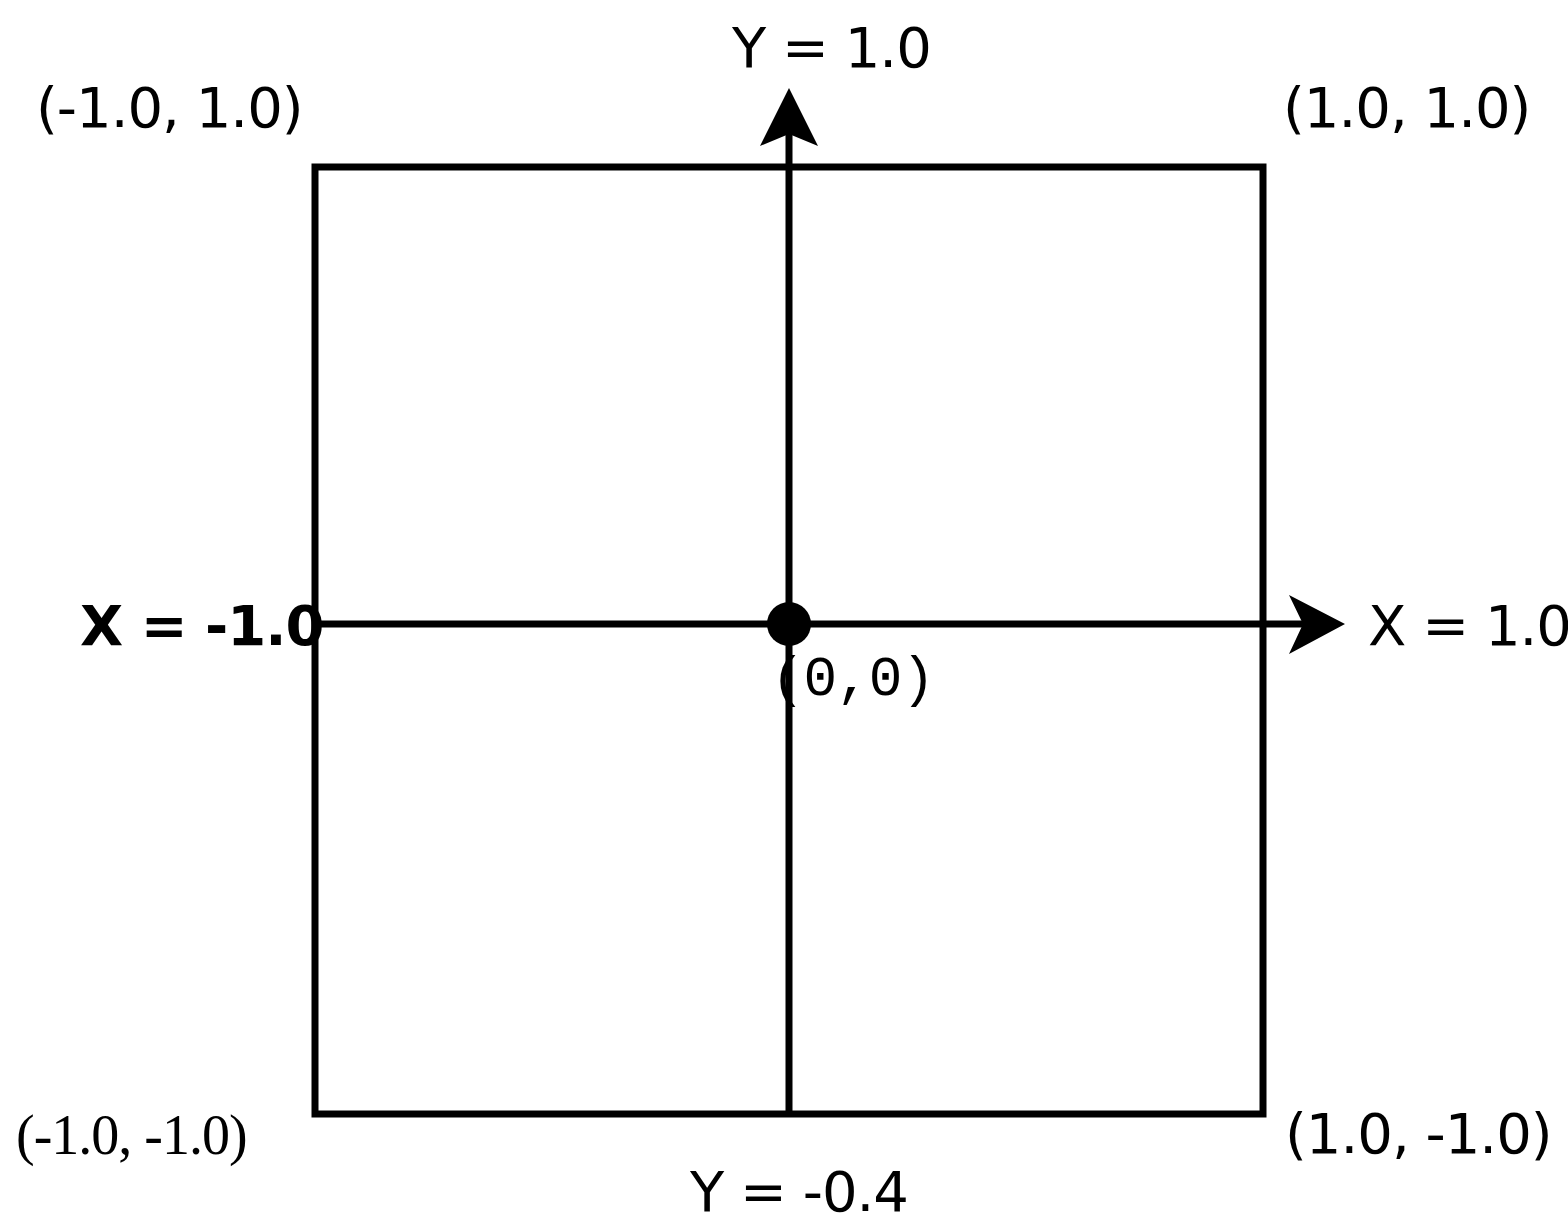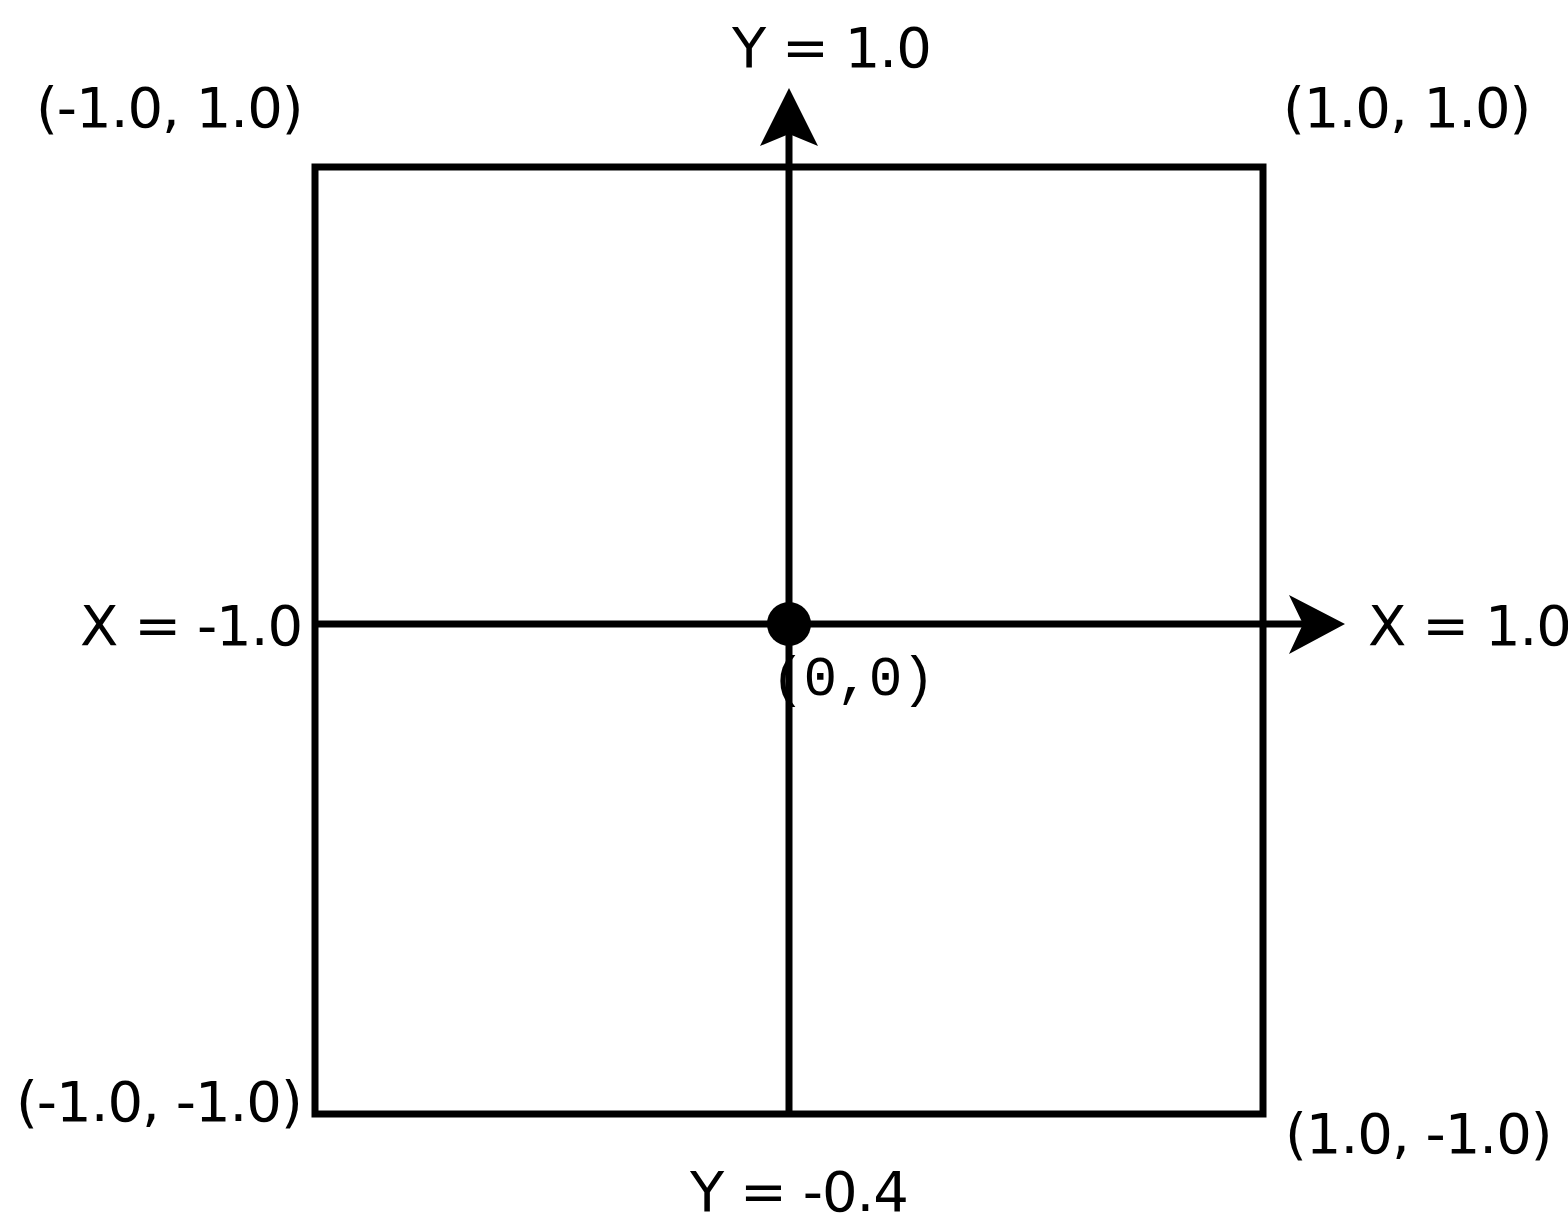--- a/index.html
+++ b/index.html
@@ -16,19 +16,19 @@
   <rect x="315" y="167" width="948" height="947" fill="none" stroke="#000" stroke-width="7"></rect>
   <line x1="789" y1="1114" x2="789" y2="130" stroke="#000" stroke-width="7"></line>
   <line x1="315" y1="624" x2="1310" y2="624" stroke="#000" stroke-width="7"></line>
   <polygon points="789,88 818,146 789,134 760,146" fill="#000"></polygon>
   <polygon points="1345,624 1289,654 1303,624 1289,595" fill="#000"></polygon>
   <circle cx="789" cy="624" r="22" fill="#000"></circle>
 </svg>
 
 <div class="lbl" style="left:732px; top:20px;">Y = 1.0</div>
 <div class="lbl" style="left:690px; top:1164px;">Y = -0.4</div>
-<div class="lbl" style="left:80px; top:598px;">X = -1.0</div>
+<div class="lbl" style="left:80px; top:598px;font-weight:bold;">X = -1.0</div>
 <div class="lbl" style="left:1368px; top:598px;">X = 1.0</div>
 <div class="lbl" style="left:771px; top:652px;font-family:Liberation Mono, monospace;">(0,0)</div>
 <div class="lbl" style="left:36px; top:80px;">(-1.0, 1.0)</div>
 <div class="lbl" style="left:1283px; top:80px;">(1.0, 1.0)</div>
-<div class="lbl" style="left:16px; top:1074px;">(-1.0, -1.0)</div>
+<div class="lbl" style="left:16px; top:1107px;font-family:Liberation Serif, serif;">(-1.0, -1.0)</div>
 <div class="lbl" style="left:1285px; top:1106px;">(1.0, -1.0)</div>
 
 </body></html>

